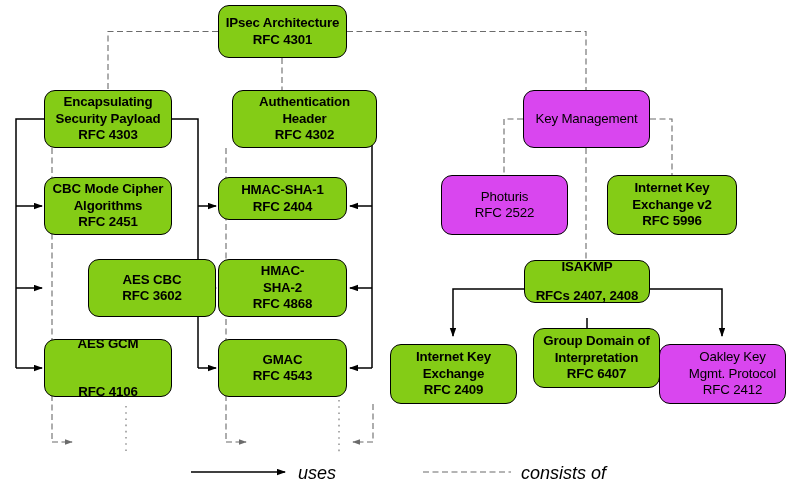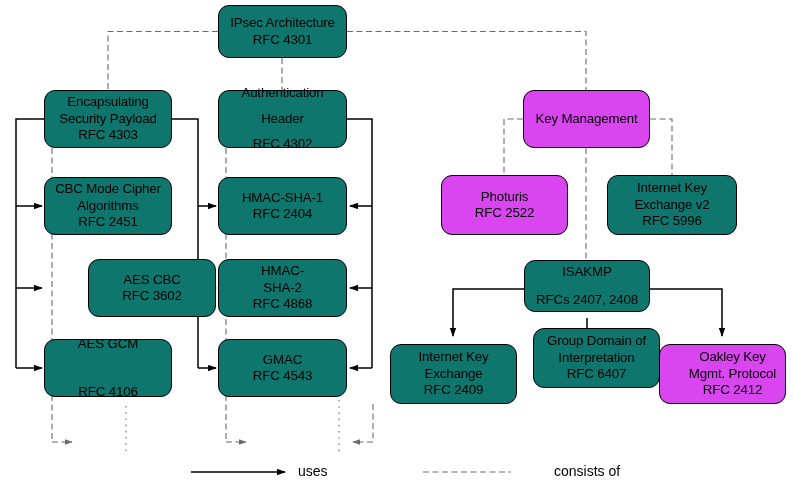--- a/index.html
+++ b/index.html
@@ -29,28 +29,29 @@
     flex-direction:column;
     align-items:center;
     justify-content:center;
     text-align:center;
     font-size:13.3px;
     line-height:16.5px;
     color:#000000;
     background:#ffffff;
     letter-spacing:-0.15px;
   }
-  .node.fill-blue{ background:#0f766e; }
+  .node.fill-blue{ background:#84cc16;font-weight:bold; }
   .node.fill-white{ background:#d946ef; }
   .node .ln{ display:block; white-space:nowrap; }
   .legend-label{
     position:absolute;
-    font-size:14px;
+    font-size:18px;
     color:#000000;
     white-space:nowrap;
+    font-style:italic;
   }
 </style>
 </head>
 <body>
 
 <div id="canvas">
 
   <svg id="edges" viewBox="0 0 793 494" xmlns="http://www.w3.org/2000/svg">
     <defs>
       <marker id="arrowBlack" markerWidth="9" markerHeight="9" refX="8" refY="3.2" orient="auto" markerUnits="userSpaceOnUse">
@@ -122,37 +123,37 @@
     <span class="ln">IPsec Architecture</span>
     <span class="ln">RFC 4301</span>
   </div>
 
   <div class="node fill-blue" style="left:44px; top:90px; width:128px; height:58px;">
     <span class="ln">Encapsulating</span>
     <span class="ln">Security Payload</span>
     <span class="ln">RFC 4303</span>
   </div>
 
-  <div class="node fill-blue" style="left:218px; top:90px; width:129px; height:58px;gap:9px;">
+  <div class="node fill-blue" style="left:232px; top:90px; width:145px; height:58px;">
     <span class="ln">Authentication</span>
     <span class="ln">Header</span>
     <span class="ln">RFC 4302</span>
   </div>
 
   <div class="node fill-white" style="left:523px; top:90px; width:127px; height:58px;">
     <span class="ln">Key Management</span>
   </div>
 
   <div class="node fill-blue" style="left:44px; top:177px; width:128px; height:58px;">
     <span class="ln">CBC Mode Cipher</span>
     <span class="ln">Algorithms</span>
     <span class="ln">RFC 2451</span>
   </div>
 
-  <div class="node fill-blue" style="left:218px; top:177px; width:129px; height:58px;">
+  <div class="node fill-blue" style="left:218px; top:177px; width:129px; height:43px;">
     <span class="ln">HMAC-SHA-1</span>
     <span class="ln">RFC 2404</span>
   </div>
 
   <div class="node fill-white" style="left:441px; top:175px; width:127px; height:60px;">
     <span class="ln">Photuris</span>
     <span class="ln">RFC 2522</span>
   </div>
 
   <div class="node fill-blue" style="left:607px; top:175px; width:130px; height:60px;">
@@ -165,21 +166,21 @@
     <span class="ln">AES CBC</span>
     <span class="ln">RFC 3602</span>
   </div>
 
   <div class="node fill-blue" style="left:218px; top:259px; width:129px; height:58px;">
     <span class="ln">HMAC-</span>
     <span class="ln">SHA-2</span>
     <span class="ln">RFC 4868</span>
   </div>
 
-  <div class="node fill-blue" style="left:524px; top:260px; width:126px; height:52px;gap:12px;">
+  <div class="node fill-blue" style="left:524px; top:260px; width:126px; height:43px;gap:12px;">
     <span class="ln">ISAKMP</span>
     <span class="ln">RFCs 2407, 2408</span>
   </div>
 
   <div class="node fill-blue" style="left:44px; top:339px; width:128px; height:58px;gap:32px;">
     <span class="ln">AES GCM</span>
     <span class="ln">RFC 4106</span>
   </div>
 
   <div class="node fill-blue" style="left:218px; top:339px; width:129px; height:58px;">
@@ -200,15 +201,15 @@
   </div>
 
   <div class="node fill-white" style="left:659px; top:344px; width:127px; height:60px;padding-left:20px;">
     <span class="ln">Oakley Key</span>
     <span class="ln">Mgmt. Protocol</span>
     <span class="ln">RFC 2412</span>
   </div>
 
   <div class="legend-label" style="left:298px; top:463px;">uses</div>
 
-  <div class="legend-label" style="left:554px; top:463px;text-align:center;">consists of</div>
+  <div class="legend-label" style="left:521px; top:463px;text-align:center;">consists of</div>
 
 </div>
 
 </body></html>

